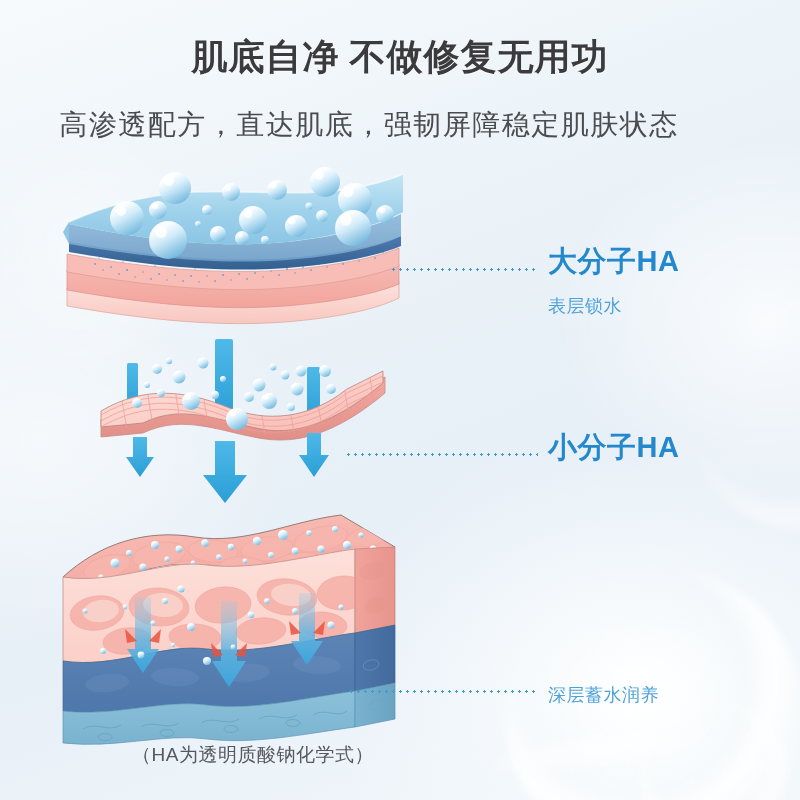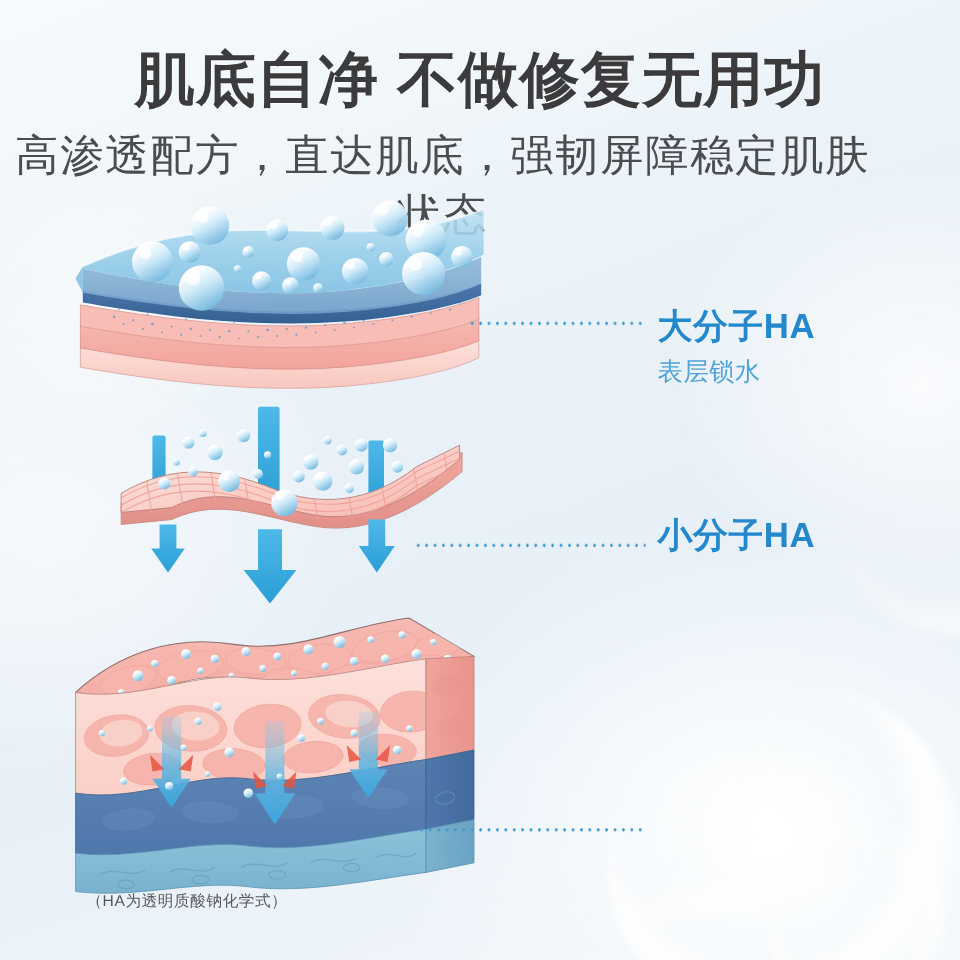--- a/index.html
+++ b/index.html
@@ -34,47 +34,47 @@
   .bk5{left:640px;top:700px;width:150px;height:150px;
        background:radial-gradient(circle at 45% 42%, rgba(255,255,255,0) 45%, rgba(255,255,255,.6) 58%, rgba(255,255,255,0) 78%);
        filter:blur(4px);}
   .swoosh{position:absolute;left:430px;top:690px;width:340px;height:120px;
        background:radial-gradient(ellipse 170px 28px at 50% 50%, rgba(255,255,255,.75) 0%, rgba(255,255,255,0) 72%);
        transform:rotate(-8deg);filter:blur(3px);pointer-events:none;}
 
   
   .title{
     position:absolute;left:0;top:33px;width:800px;text-align:center;
-    font-size:50px;font-weight:bold;color:#3b3b3d;letter-spacing:1px;
-    font-family:Liberation Sans, sans-serif;
+    font-size:36px;font-weight:bold;color:#3b3b3d;letter-spacing:1px;
+    font-family:Liberation Serif, serif;
     text-shadow:0 1px 1px rgba(255,255,255,.8);
   }
   .subtitle{
     position:absolute;left:0;top:106px;width:738px;text-align:center;
-    font-size:36px;color:#4a4c50;letter-spacing:1.5px;
+    font-size:28px;color:#4a4c50;letter-spacing:1.5px;
   }
 
   
   .callout{position:absolute;}
   .callout .big{font-size:29px;font-weight:bold;color:#2489cc;letter-spacing:.5px;line-height:1.2;}
-  .callout .small{font-size:21px;color:#4ea3d6;letter-spacing:.5px;margin-top:7px;line-height:1.2;}
-  .c1{left:548px;top:256px;}
+  .callout .small{font-size:18px;color:#4ea3d6;letter-spacing:.5px;margin-top:17px;line-height:1.2;}
+  .c1{left:548px;top:244px;}
   .c2{left:548px;top:430px;}
   .c3{left:548px;top:668px;}
 
   
   .leader{position:absolute;height:3px;
     background-image:radial-gradient(circle, #3f9ad0 0 1.2px, rgba(0,0,0,0) 1.4px);
     background-size:7px 3px;background-repeat:repeat-x;background-position:0 center;}
   .l1{left:390px;top:268px;width:148px;}
   .l2{left:345px;top:453px;width:193px;}
   .l3{left:348px;top:690px;width:190px;}
 
-  .footnote{position:absolute;left:72px;top:742px;width:330px;text-align:left;
-    font-size:13px;color:#55585c;letter-spacing:.5px;}
+  .footnote{position:absolute;left:44px;top:742px;width:330px;text-align:right;
+    font-size:19px;color:#55585c;letter-spacing:.5px;}
 
   
   .illus{position:absolute;}
   .il1{left:55px;top:170px;width:350px;height:180px;}
   .il2{left:95px;top:345px;width:310px;height:175px;}
   .il3{left:55px;top:515px;width:350px;height:240px;}
   .illus svg{display:block;width:100%;height:100%;overflow:visible;}
 </style>
 </head>
 <body>
@@ -528,16 +528,17 @@
         <circle cx="286" cy="92" r="2.6" fill="url(#bubbleG)"></circle>
         <circle cx="178" cy="132" r="2.4" fill="url(#bubbleG)"></circle>
         <circle cx="118" cy="130" r="2.2" fill="url(#bubbleG)"></circle>
       </g>
     </svg>
   </div>
 
   <div class="leader l3"></div>
 
   <div class="callout c3">
+    <div class="small">深层蓄水润养</div>
   </div>
 
   <div class="footnote">（HA为透明质酸钠化学式）</div>
 </div>
 
 </body></html>

